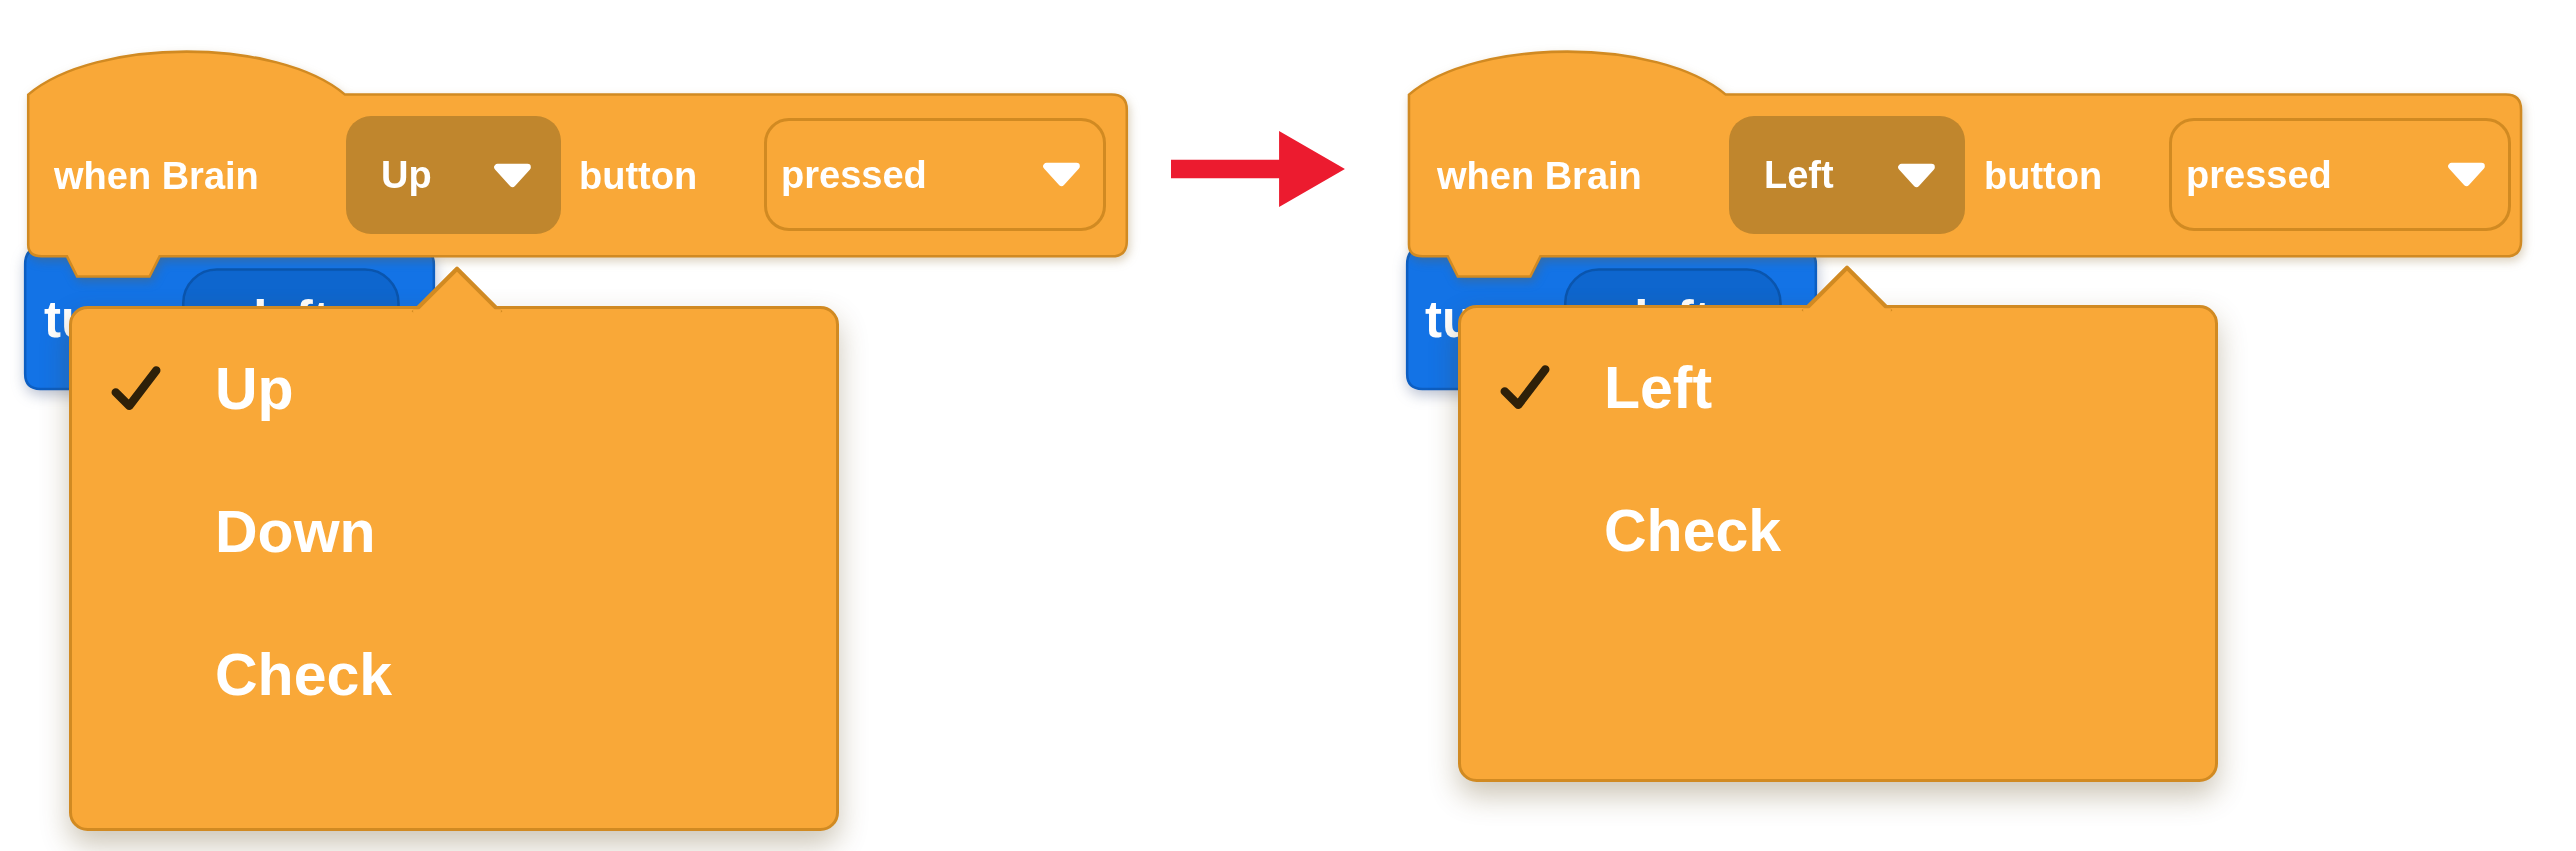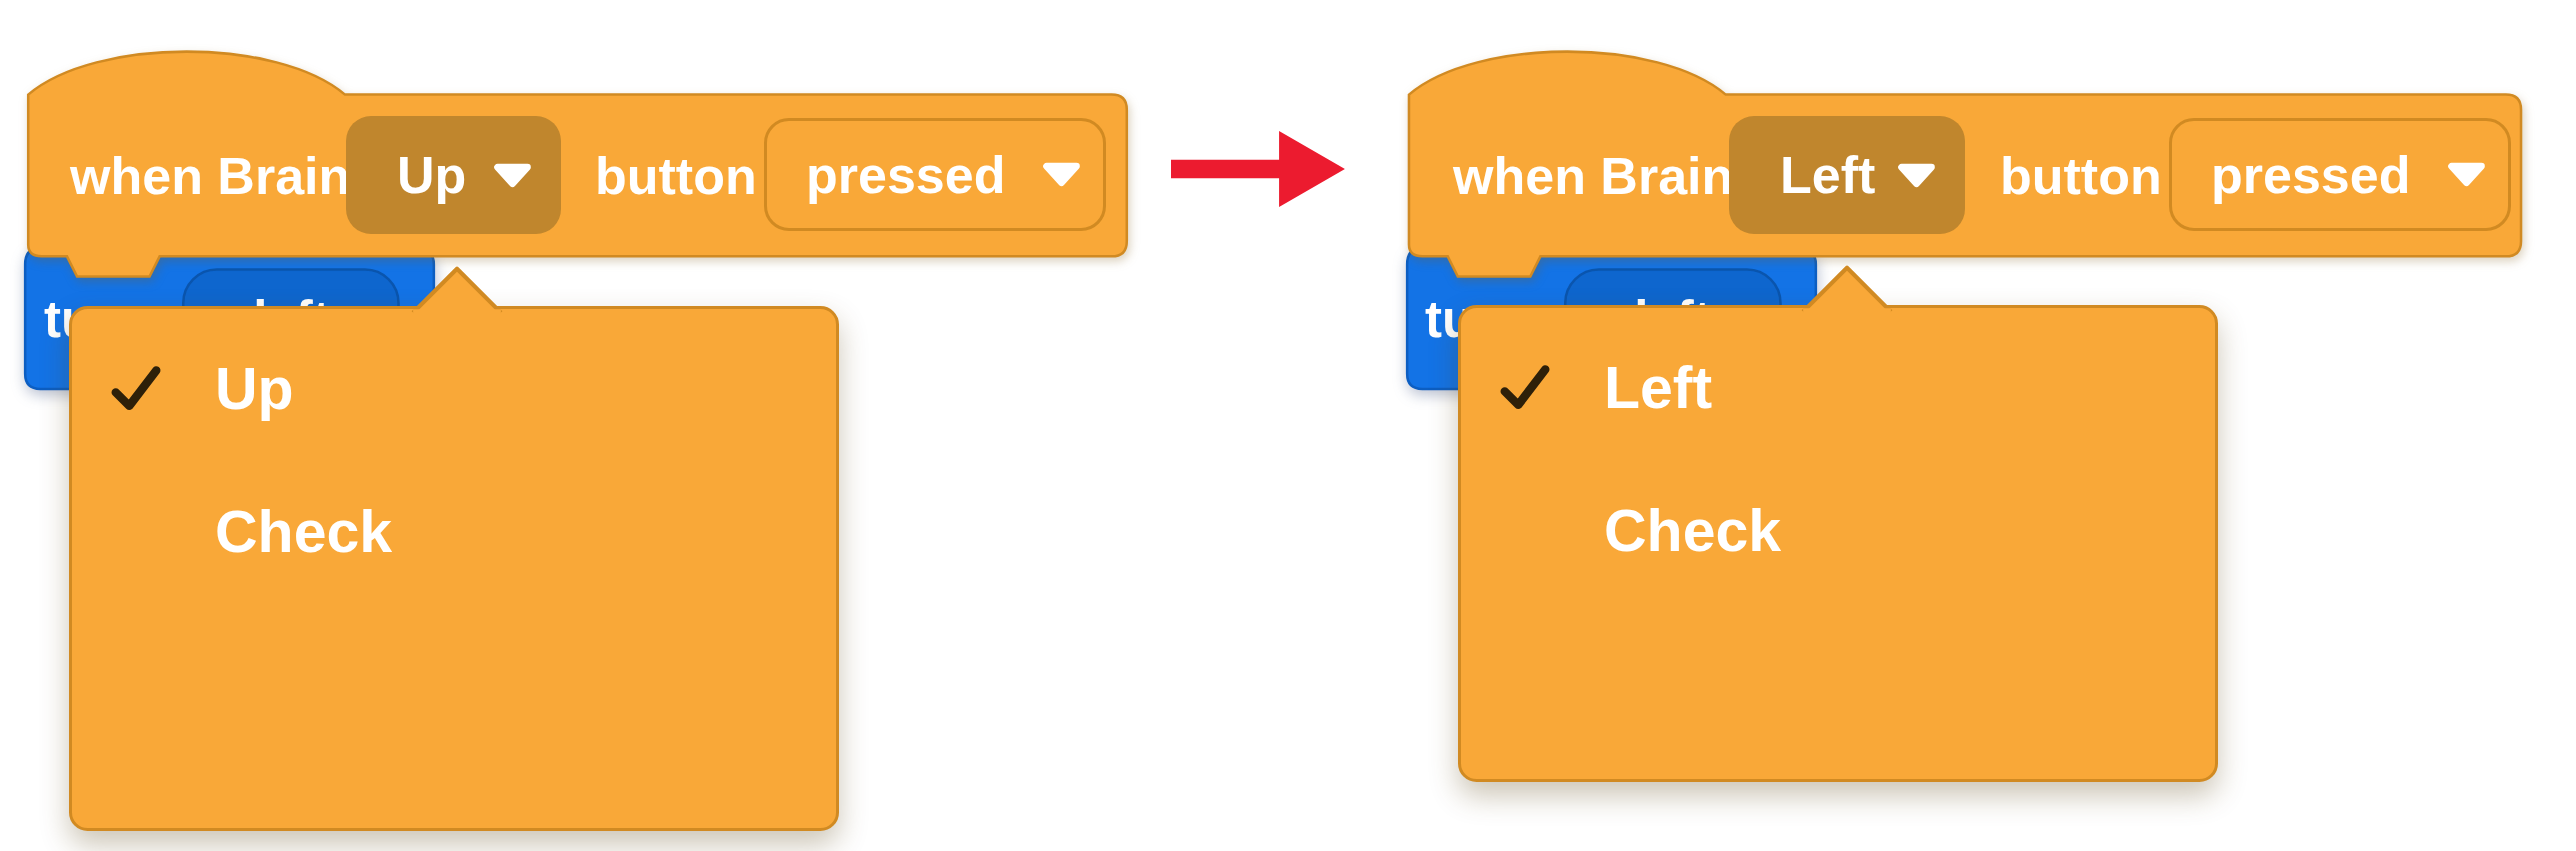--- a/index.html
+++ b/index.html
@@ -12,31 +12,31 @@
   html,body{margin:0;padding:0;background:#fff;}
   .canvas{
     position:relative;width:2576px;height:852px;background:var(--canvas-bg);
     overflow:hidden;font-family:"Liberation Sans",sans-serif;font-weight:bold;
   }
   .abs{position:absolute;}
   svg{display:block;overflow:visible;}
   .hat-svg{filter:drop-shadow(2.5px 4.2px 5px rgba(130,95,25,.28));z-index:3;}
   .blue-svg{filter:drop-shadow(1.7px 5px 6.7px rgba(60,80,130,.35));z-index:2;}
   .block-label{
-    color:var(--text-white);font-size:52px;line-height:62px;height:62px;
-    white-space:nowrap;z-index:4;margin-left:16px;
+    color:var(--text-white);font-size:38px;line-height:62px;height:62px;
+    white-space:nowrap;z-index:4;
   }
   .field{
     display:flex;align-items:center;box-sizing:border-box;z-index:4;
     border-radius:25px;height:118px;top:116px;cursor:pointer;
   }
   .field-dark{background:var(--field-dark-orange);padding:0 29px 0 35px;}
   .field-outline{
     background:var(--block-orange);border:3.4px solid var(--block-orange-border);
-    height:113px;top:118px;padding:0 22px 0 23px;
+    height:113px;top:118px;padding:0 22px 0 14px;
   }
   .field .block-label{position:static;height:auto;line-height:1;}
   .caret-down{margin-left:auto;padding-left:15px;flex:none;}
   .blue-text{color:var(--text-white);font-size:51px;line-height:59px;height:59px;white-space:nowrap;z-index:2;}
   .menu{
     background:var(--menu-orange);border:3.4px solid var(--menu-border);
     border-radius:18.6px;box-sizing:border-box;z-index:5;
     box-shadow:0 13.5px 29px rgba(90,65,15,.30);
   }
   .menu-pointer{position:absolute;top:-47px;z-index:6;}
@@ -89,20 +89,24 @@
       <div class="menu-item">
         <span class="check-slot">
           <svg width="54" height="54" viewBox="0 0 64 64">
             <path d="M 8 36 L 24 52 L 56 10" fill="none" stroke="var(--check-dark)" stroke-width="10" stroke-linecap="round" stroke-linejoin="round"></path>
           </svg>
         </span>
         <span class="menu-item-label">Up</span>
       </div>
       <div class="menu-item">
         <span class="check-slot"></span>
+        <span class="menu-item-label">Down</span>
+      </div>
+      <div class="menu-item">
+        <span class="check-slot"></span>
         <span class="menu-item-label">Check</span>
       </div>
     </div>
   </div>
 
   <svg class="abs arrow-svg" style="left:1171px;top:125px;" width="179" height="88" viewBox="0 0 212 104">
     <polygon points="0,41 128,41 128,7 206,52 128,97 128,63 0,63" fill="var(--arrow-red)"></polygon>
   </svg>
 
   <svg class="abs blue-svg" style="left:1403px;top:246px;" width="417" height="148" viewBox="0 0 494 176">

